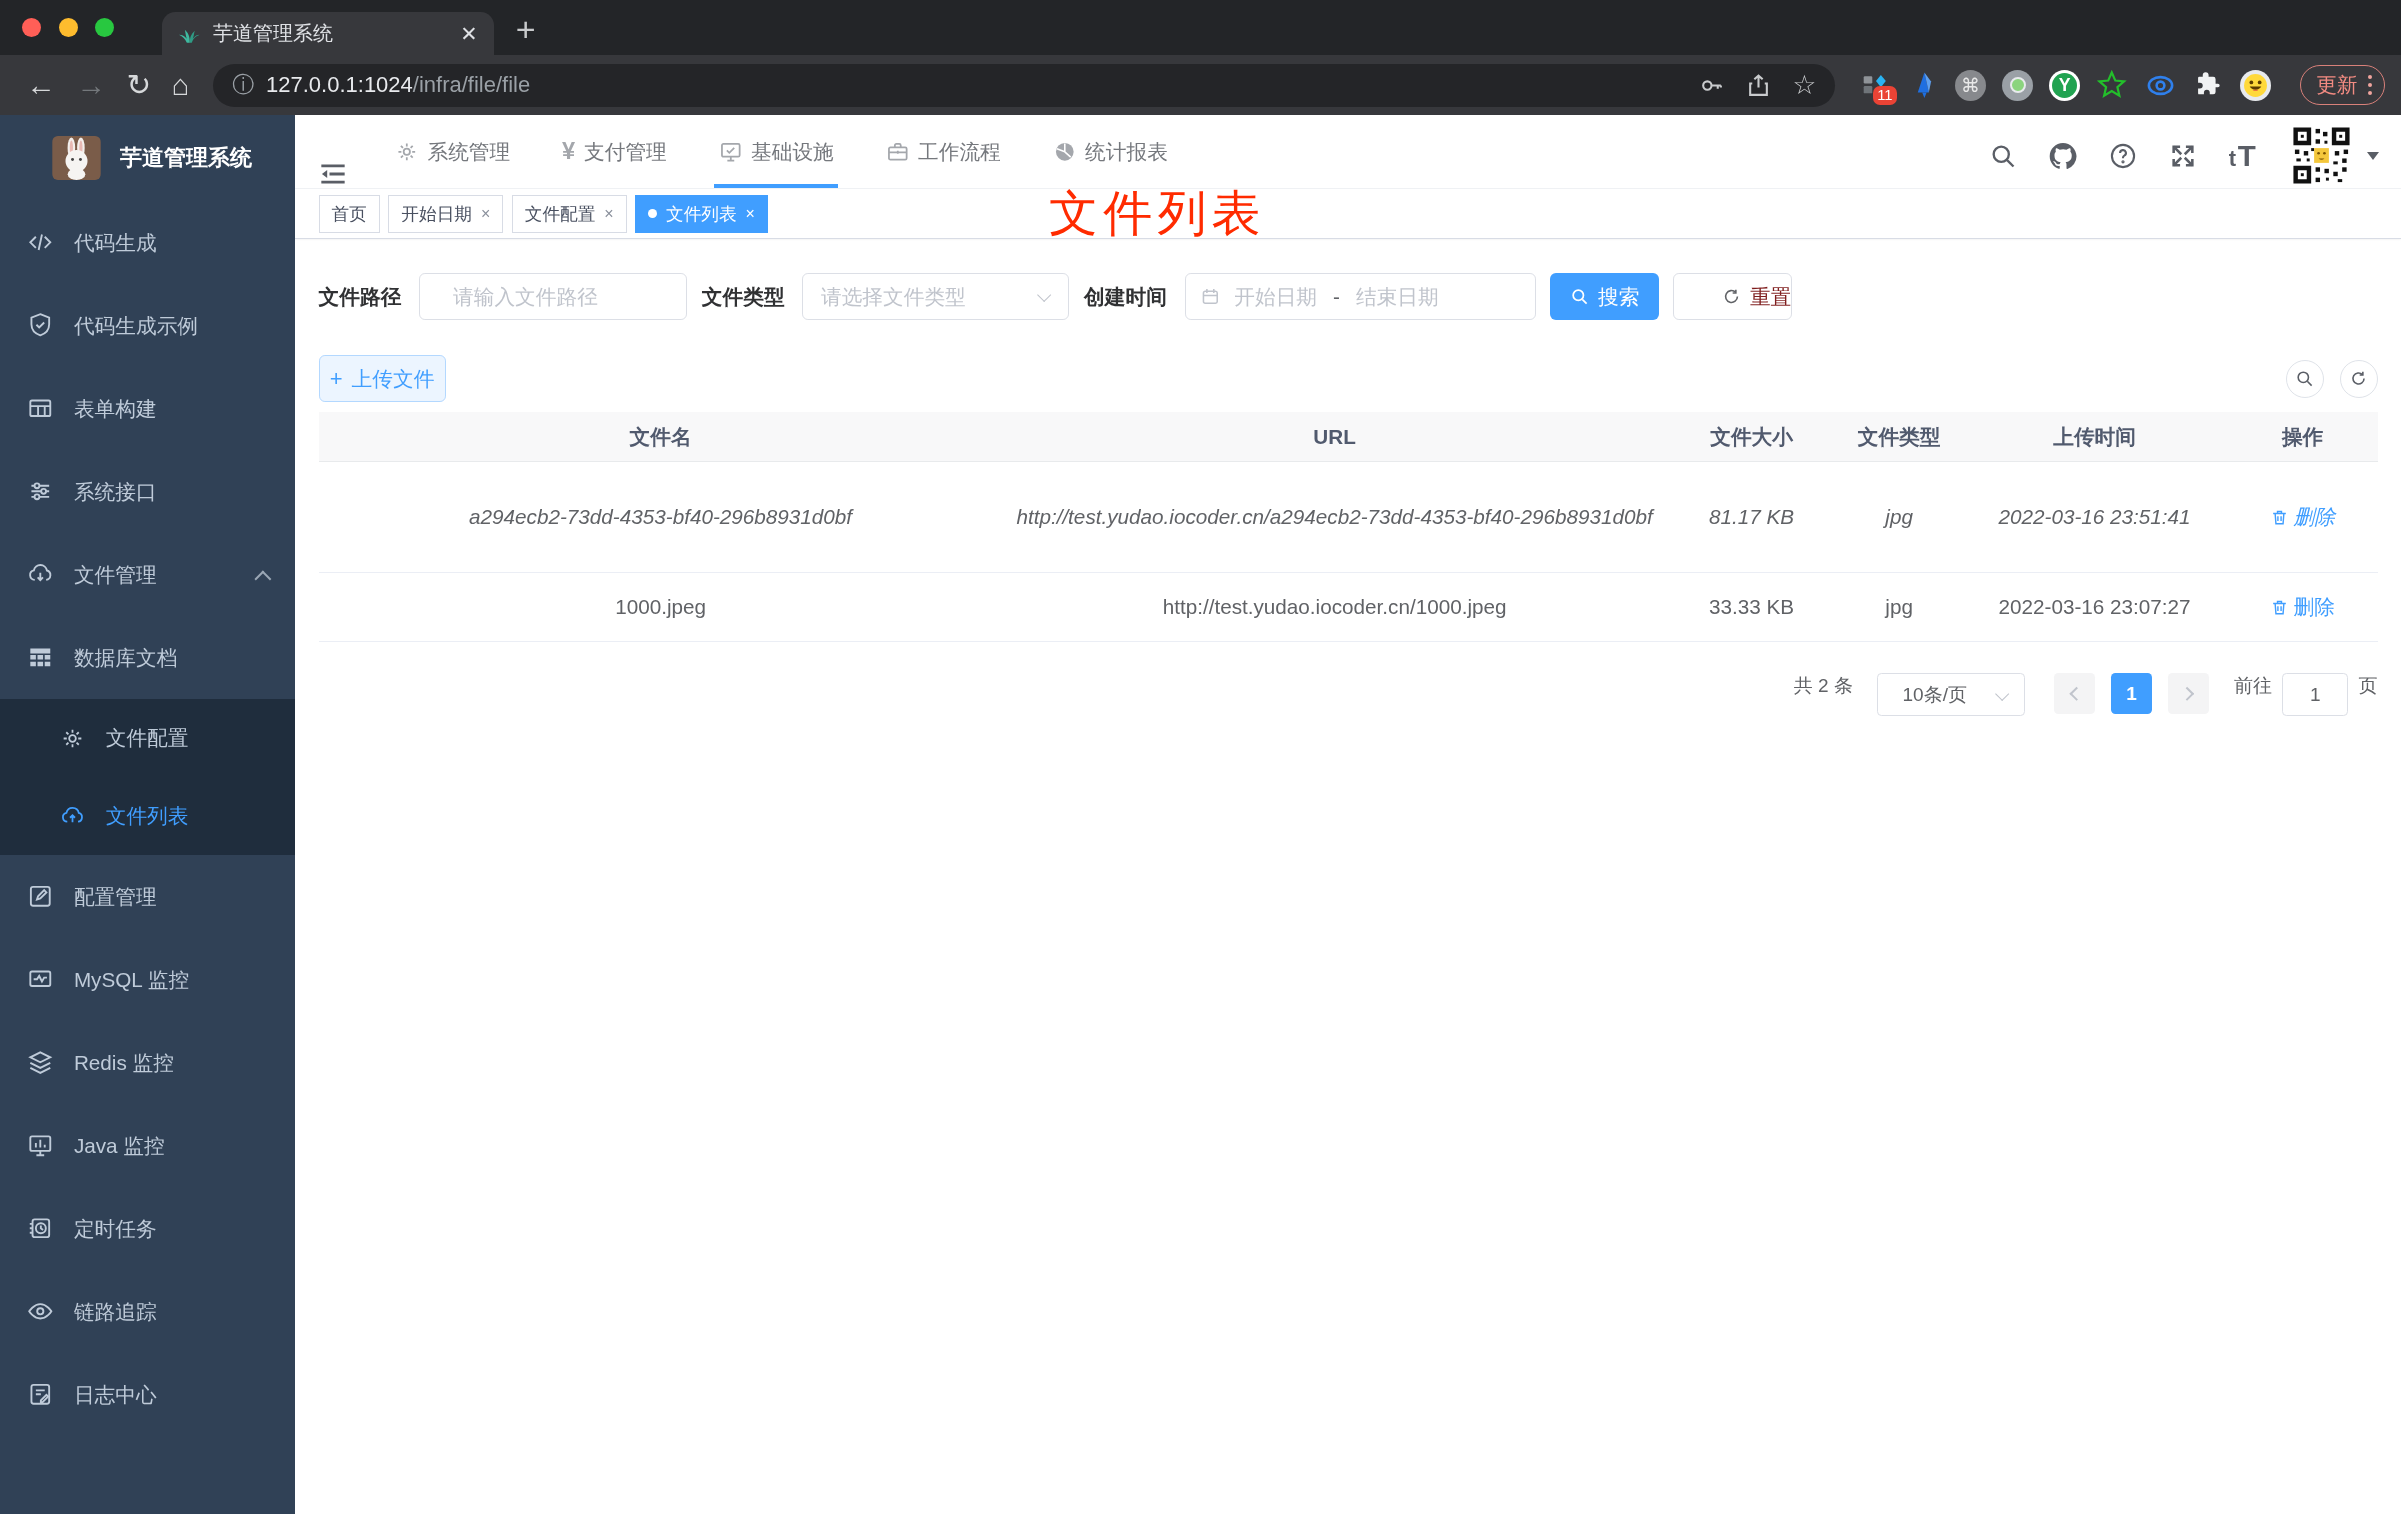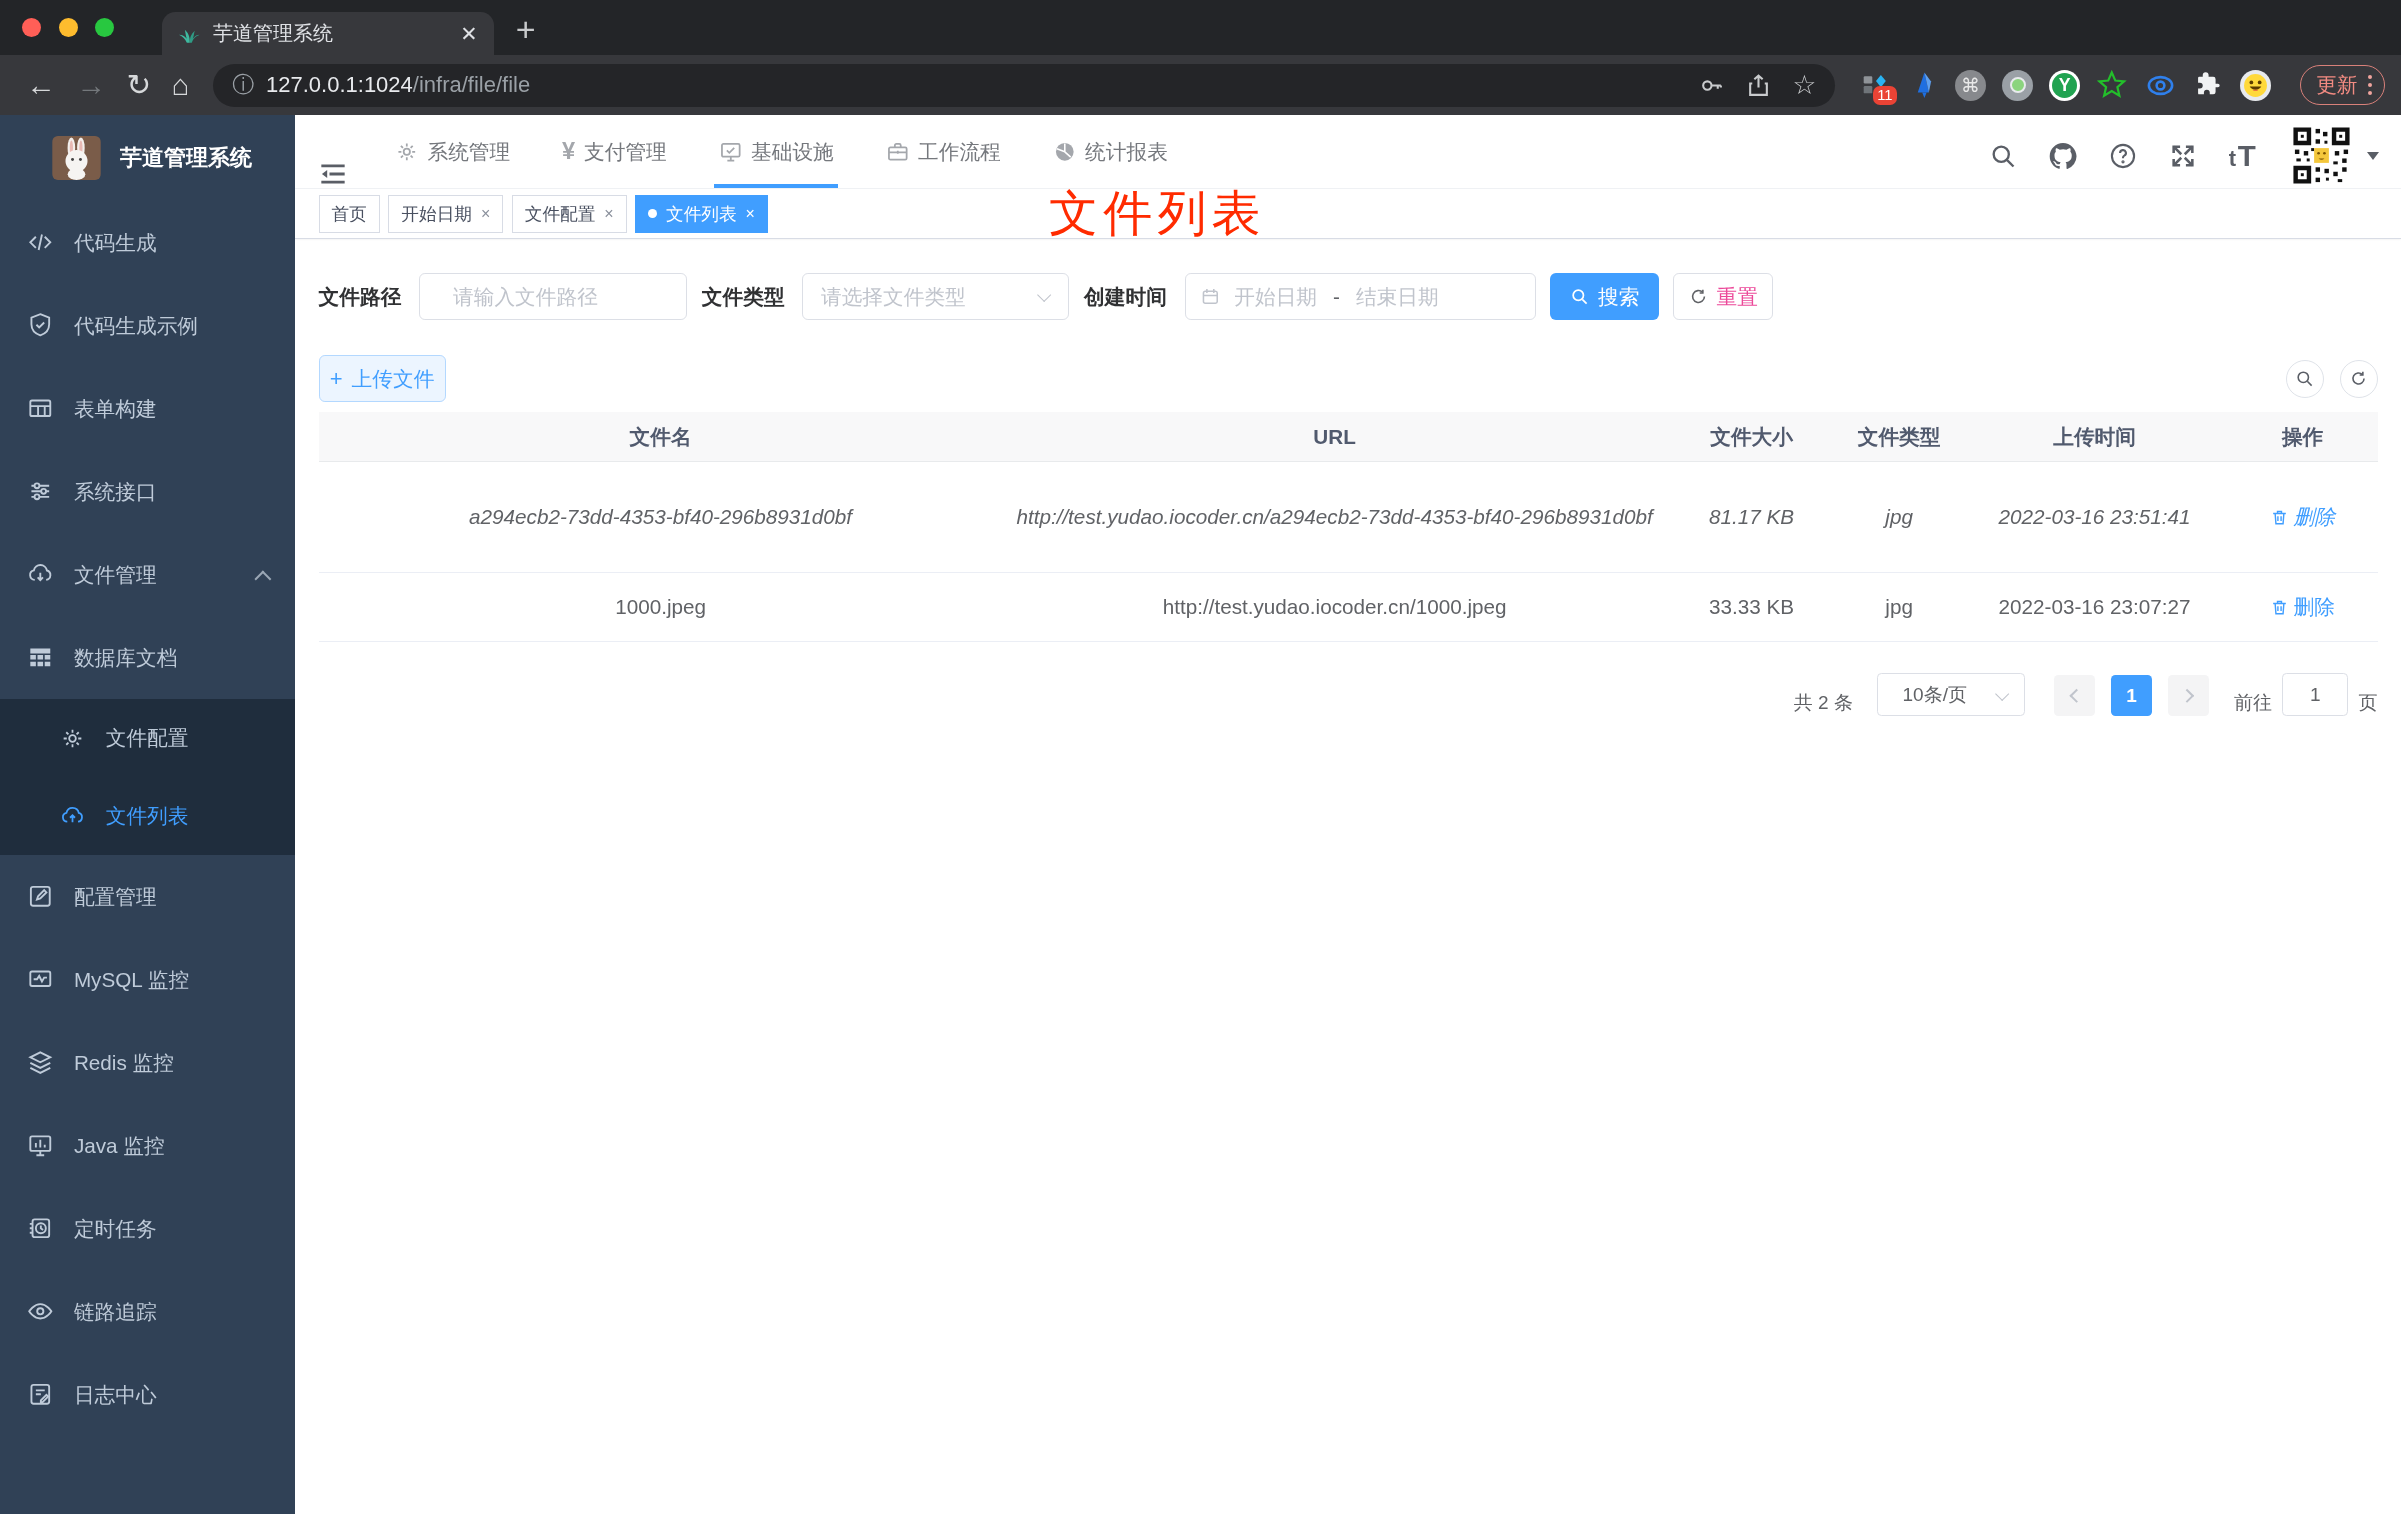--- a/index.html
+++ b/index.html
@@ -98,42 +98,42 @@
   .f-select { width:267px; height:47px; border:0.7px solid #dcdfe6; border-radius:5.9px; display:flex;
     align-items:center; padding:0 17.7px; color:#c0c4cc; font-size:20.7px; margin-right:14.8px; position:relative; }
   .sel-caret { width:10.3px; height:10.3px; border-right:1.8px solid #c0c4cc; border-bottom:1.8px solid #c0c4cc;
     transform:rotate(45deg); position:absolute; right:19px; top:16px; }
   .f-dates { width:351px; height:47px; border:0.7px solid #dcdfe6; border-radius:5.9px; display:flex;
     align-items:center; padding:0 14.8px; margin-right:14.8px; color:#c0c4cc; font-size:20.7px; }
   .f-dates .dsep { color:#606266; margin:0 16px; }
   .btn { height:47px; border-radius:5.9px; font-size:20.7px; display:inline-flex; align-items:center;
     justify-content:center; gap:8.9px; cursor:pointer; border:0.7px solid transparent; white-space:nowrap; }
   .btn-primary { background:#409eff; color:#fff; width:109px; margin-right:14px; }
-  .btn-plain { background:#fff; border-color:#dcdfe6; color:#ec4899; width:100px; }
+  .btn-plain { background:#fff; border-color:#dcdfe6; color:#7f1d1d; width:119px;justify-content:flex-end; }
   .btn-upload { background:#ecf5ff; border-color:#b3d8ff; color:#409eff; width:127px; }
 
   .tools-row { margin-top:35px; display:flex; align-items:center; justify-content:space-between; }
   .mini-circles { display:flex; gap:16px; }
   .mini { width:38px; height:38px; border-radius:50%; border:0.7px solid #dfe3e9; display:flex;
     align-items:center; justify-content:center; color:#5a5e66; }
 
   
   .tbl { margin-top:10.3px; }
   .tr { display:flex; align-items:center; }
   .tr-head { height:50px; background:#f8f8f9; border-bottom:0.7px solid #e8eaec;
     font-weight:bold; color:#515a6e; font-size:20.7px; }
   .tr-body { border-bottom:0.7px solid #ebeef5; color:#606266; font-size:20.7px; }
   .r1 { height:111px;font-style:italic; } .r2 { height:69px; }
   .td { text-align:center; padding:0 7.4px; }
   .c-name{width:684px;} .c-url{width:664px; word-break:break-all; line-height:32px;}
   .c-size{width:170px;} .c-type{width:125px;} .c-time{width:266px;} .c-ops{width:150px;}
   .del-link { color:#409eff; display:inline-flex; align-items:center; gap:4.4px; cursor:pointer; }
 
   
-  .pager { margin-top:31px; display:flex; align-items:flex-end; justify-content:flex-end; height:43px;
+  .pager { margin-top:31px; display:flex; align-items:flex-start; justify-content:flex-end; height:43px;
     color:#606266; font-size:19px; }
   .pg-total { margin-right:23.6px; }
   .pg-size { width:148px; height:43px; border:0.7px solid #dcdfe6; border-radius:4.4px; display:flex;
     align-items:center; padding-left:25px; position:relative; margin-right:29.5px; }
   .pg-size .sel-caret { right:16px; top:14.8px; }
   .pg-btn { width:41px; height:41px; border-radius:4.4px; background:#f4f4f5; display:flex;
     align-items:center; justify-content:center; margin-right:16px; }
   .pg-chev { width:9.6px; height:9.6px; border-right:2.2px solid #c0c4cc; border-bottom:2.2px solid #c0c4cc; }
   .pg-chev.left { transform:rotate(135deg); margin-left:4.4px; }
   .pg-chev.right { transform:rotate(-45deg); margin-right:4.4px; }

